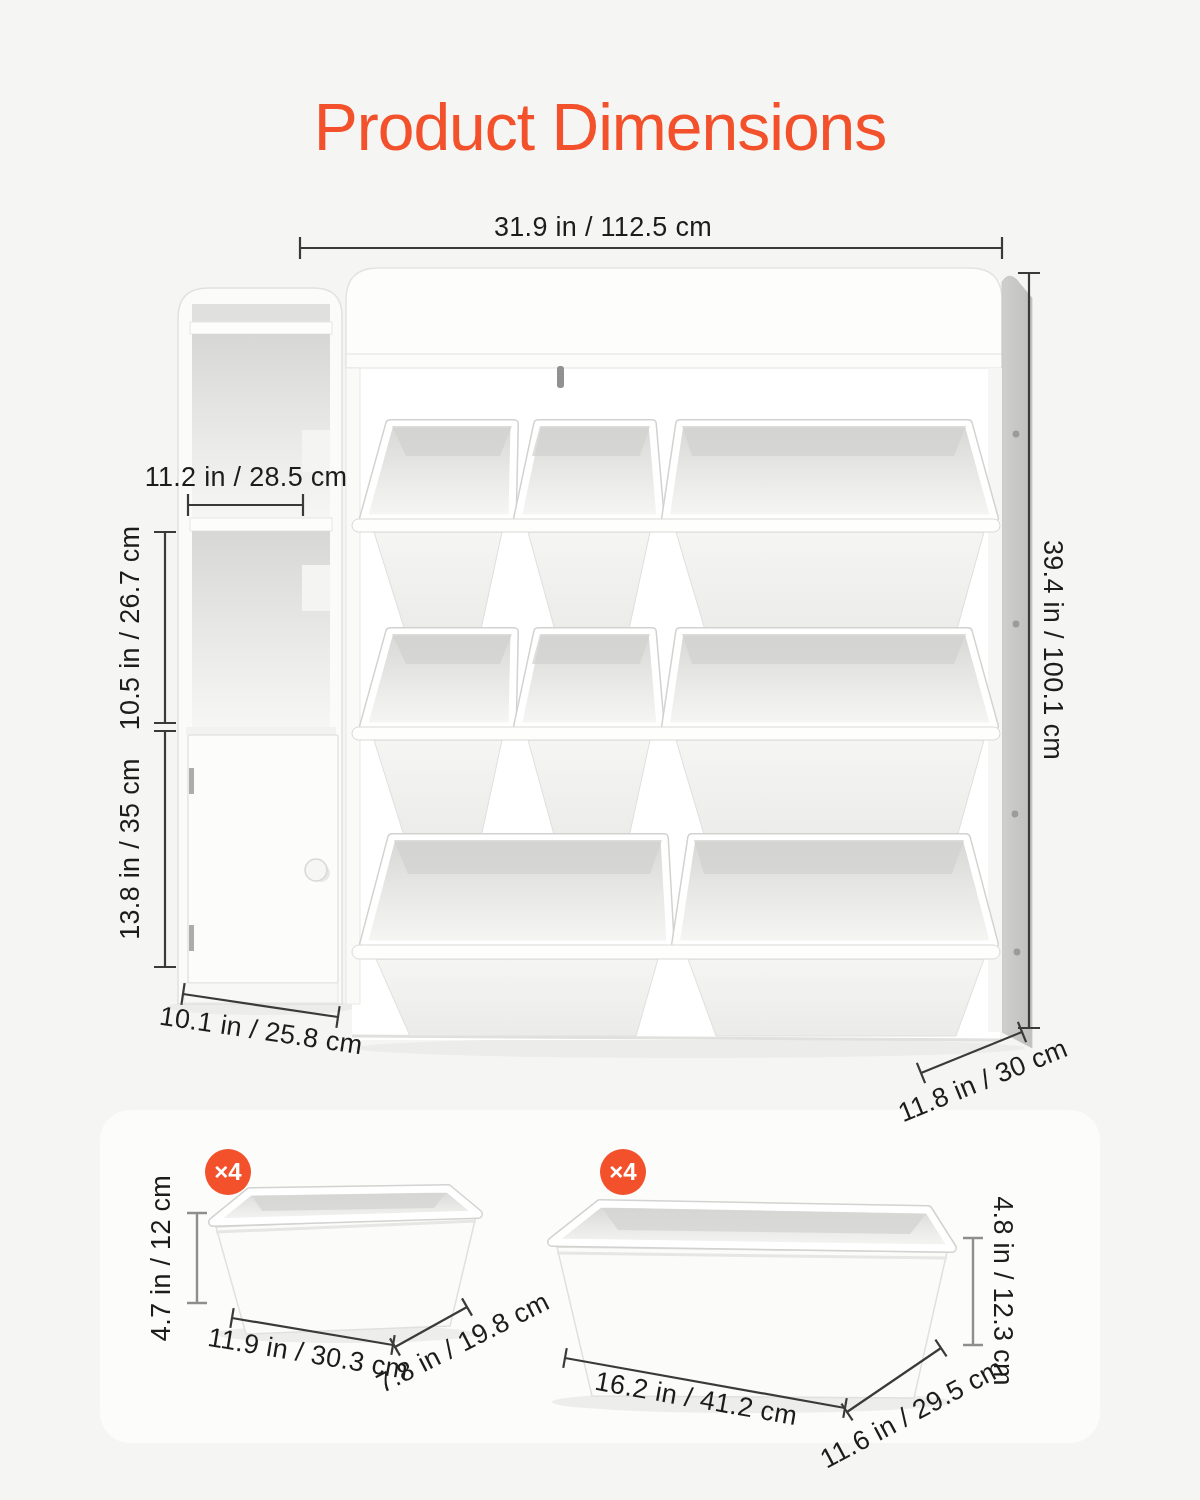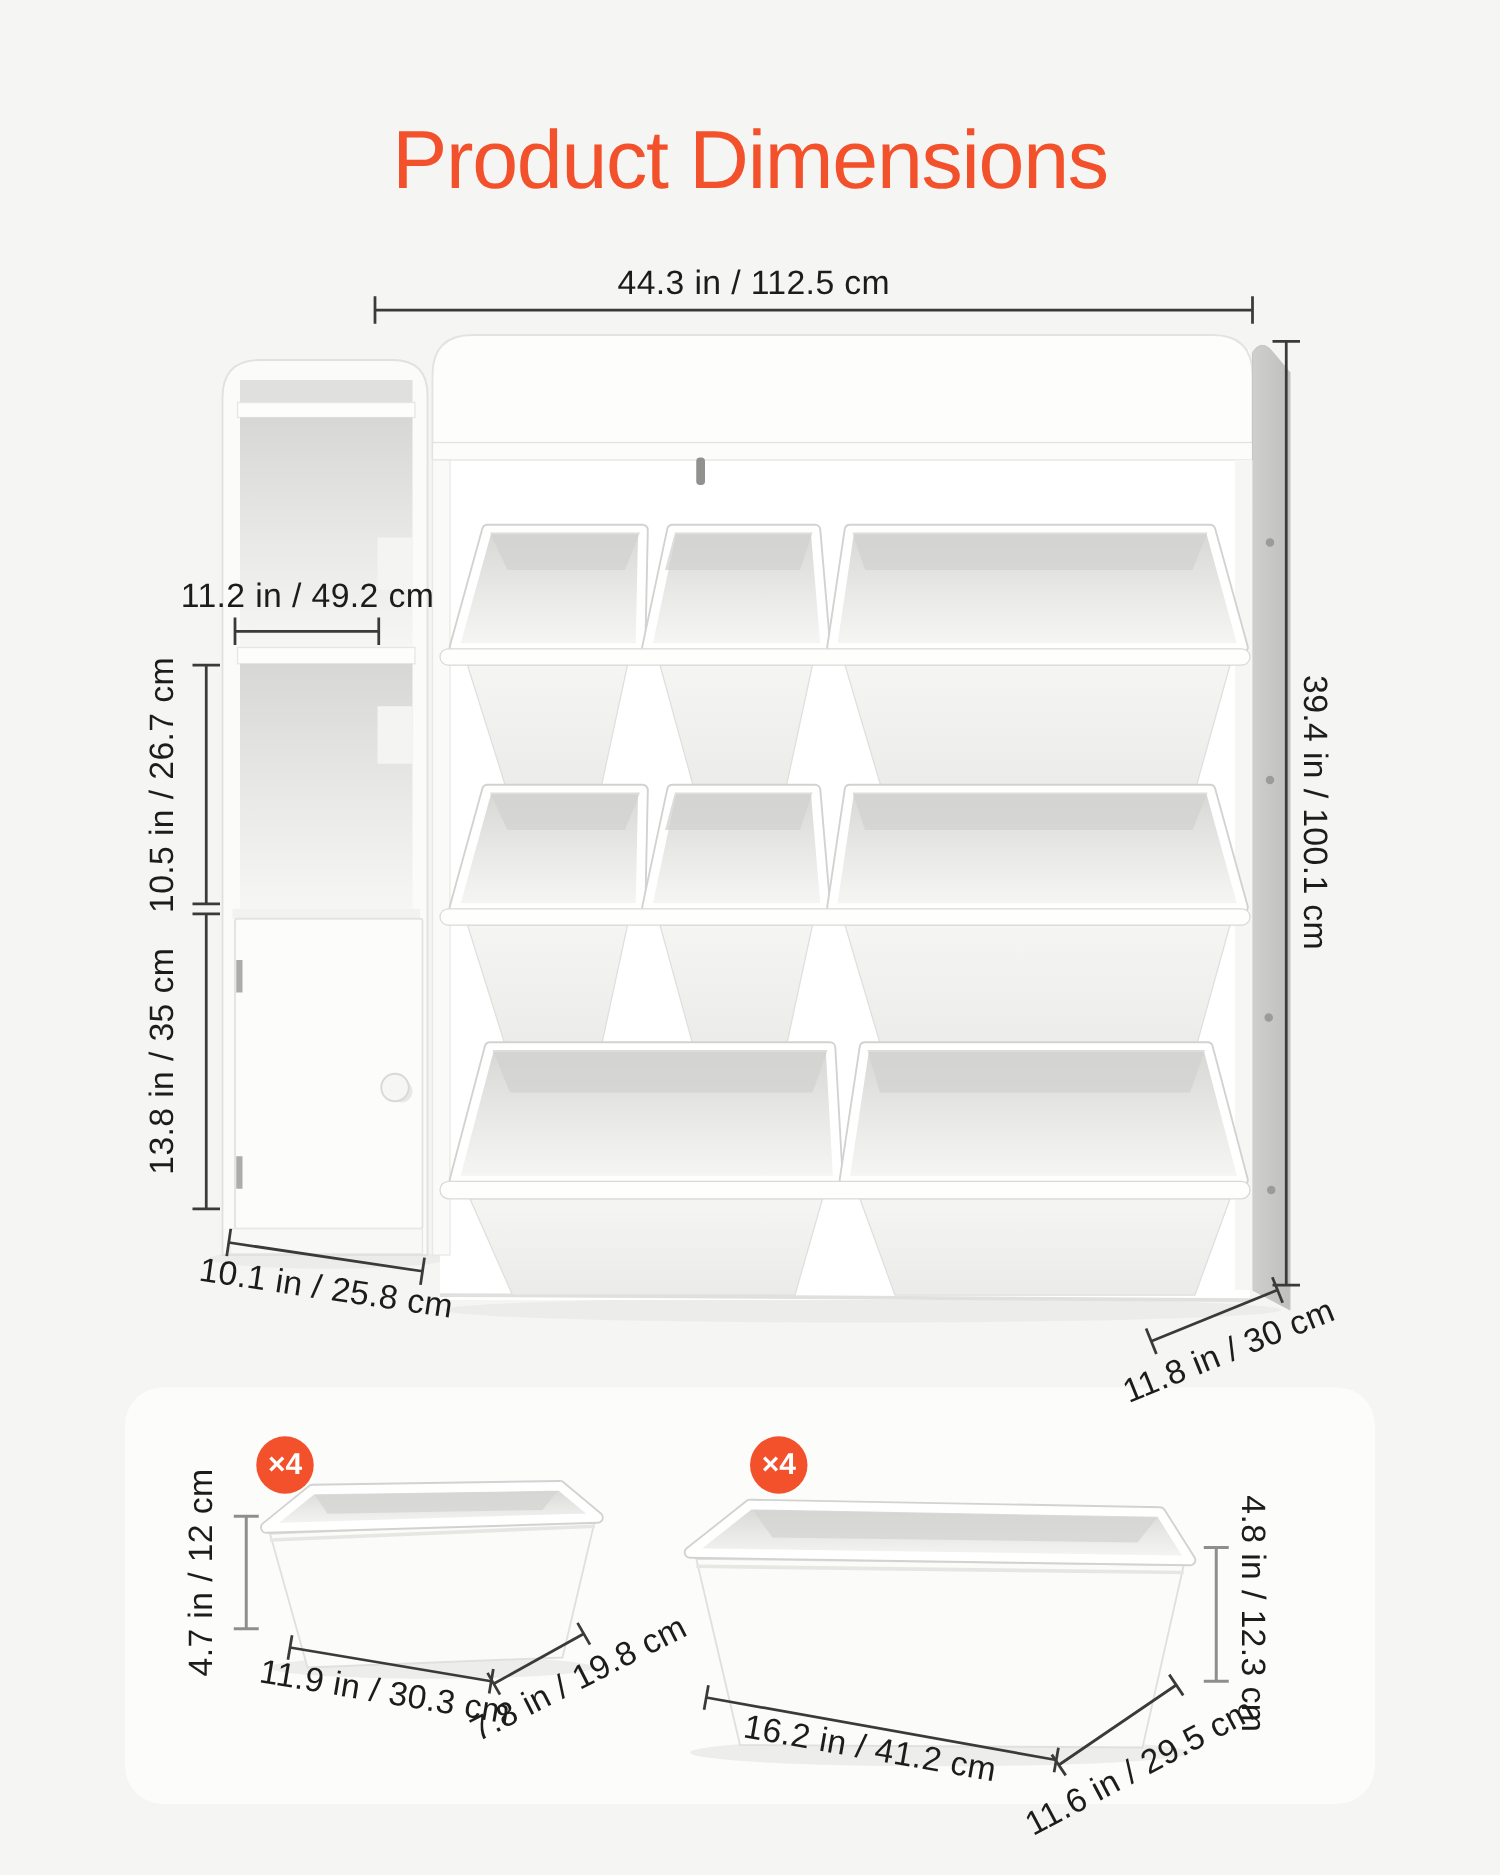--- a/index.html
+++ b/index.html
@@ -216,22 +216,22 @@
     <g stroke="#8E8E8C" stroke-width="2.4" fill="none">
       <g>
           <path d="M197,1213 V1303 M187,1213 H207 M187,1303 H207"></path>
         </g>
       <g>
           <path d="M973,1238 V1345 M963,1238 H983 M963,1345 H983"></path>
         </g>
     </g>
   </svg>
 
-  <div class="lbl" style="left:603px;top:227px;">44.3 in / 112.5 cm</div>
-  <div class="lbl" style="left:246px;top:477px;">11.2 in / 49.2 cm</div>
+  <div class="lbl" style="left:603px;top:227px;">31.9 in / 112.5 cm</div>
+  <div class="lbl" style="left:246px;top:477px;">11.2 in / 28.5 cm</div>
   <div class="lbl" style="left:130px;top:628px;transform:translate(-50%,-50%) rotate(-90deg);">10.5 in / 26.7 cm</div>
   <div class="lbl" style="left:130px;top:849px;transform:translate(-50%,-50%) rotate(-90deg);">13.8 in / 35 cm</div>
   <div class="lbl" style="left:261px;top:1031px;transform:translate(-50%,-50%) rotate(8.4deg);">10.1 in / 25.8 cm</div>
   <div class="lbl" style="left:1052px;top:650px;transform:translate(-50%,-50%) rotate(90deg);">39.4 in / 100.1 cm</div>
   <div class="lbl" style="left:983px;top:1081px;transform:translate(-50%,-50%) rotate(-22deg);">11.8 in / 30 cm</div>
 
   <div class="badge" style="left:228px;top:1172px;">×4</div>
   <div class="badge" style="left:623px;top:1172px;">×4</div>
 
   <div class="lbl" style="left:161px;top:1258px;transform:translate(-50%,-50%) rotate(-90deg);">4.7 in / 12 cm</div>

